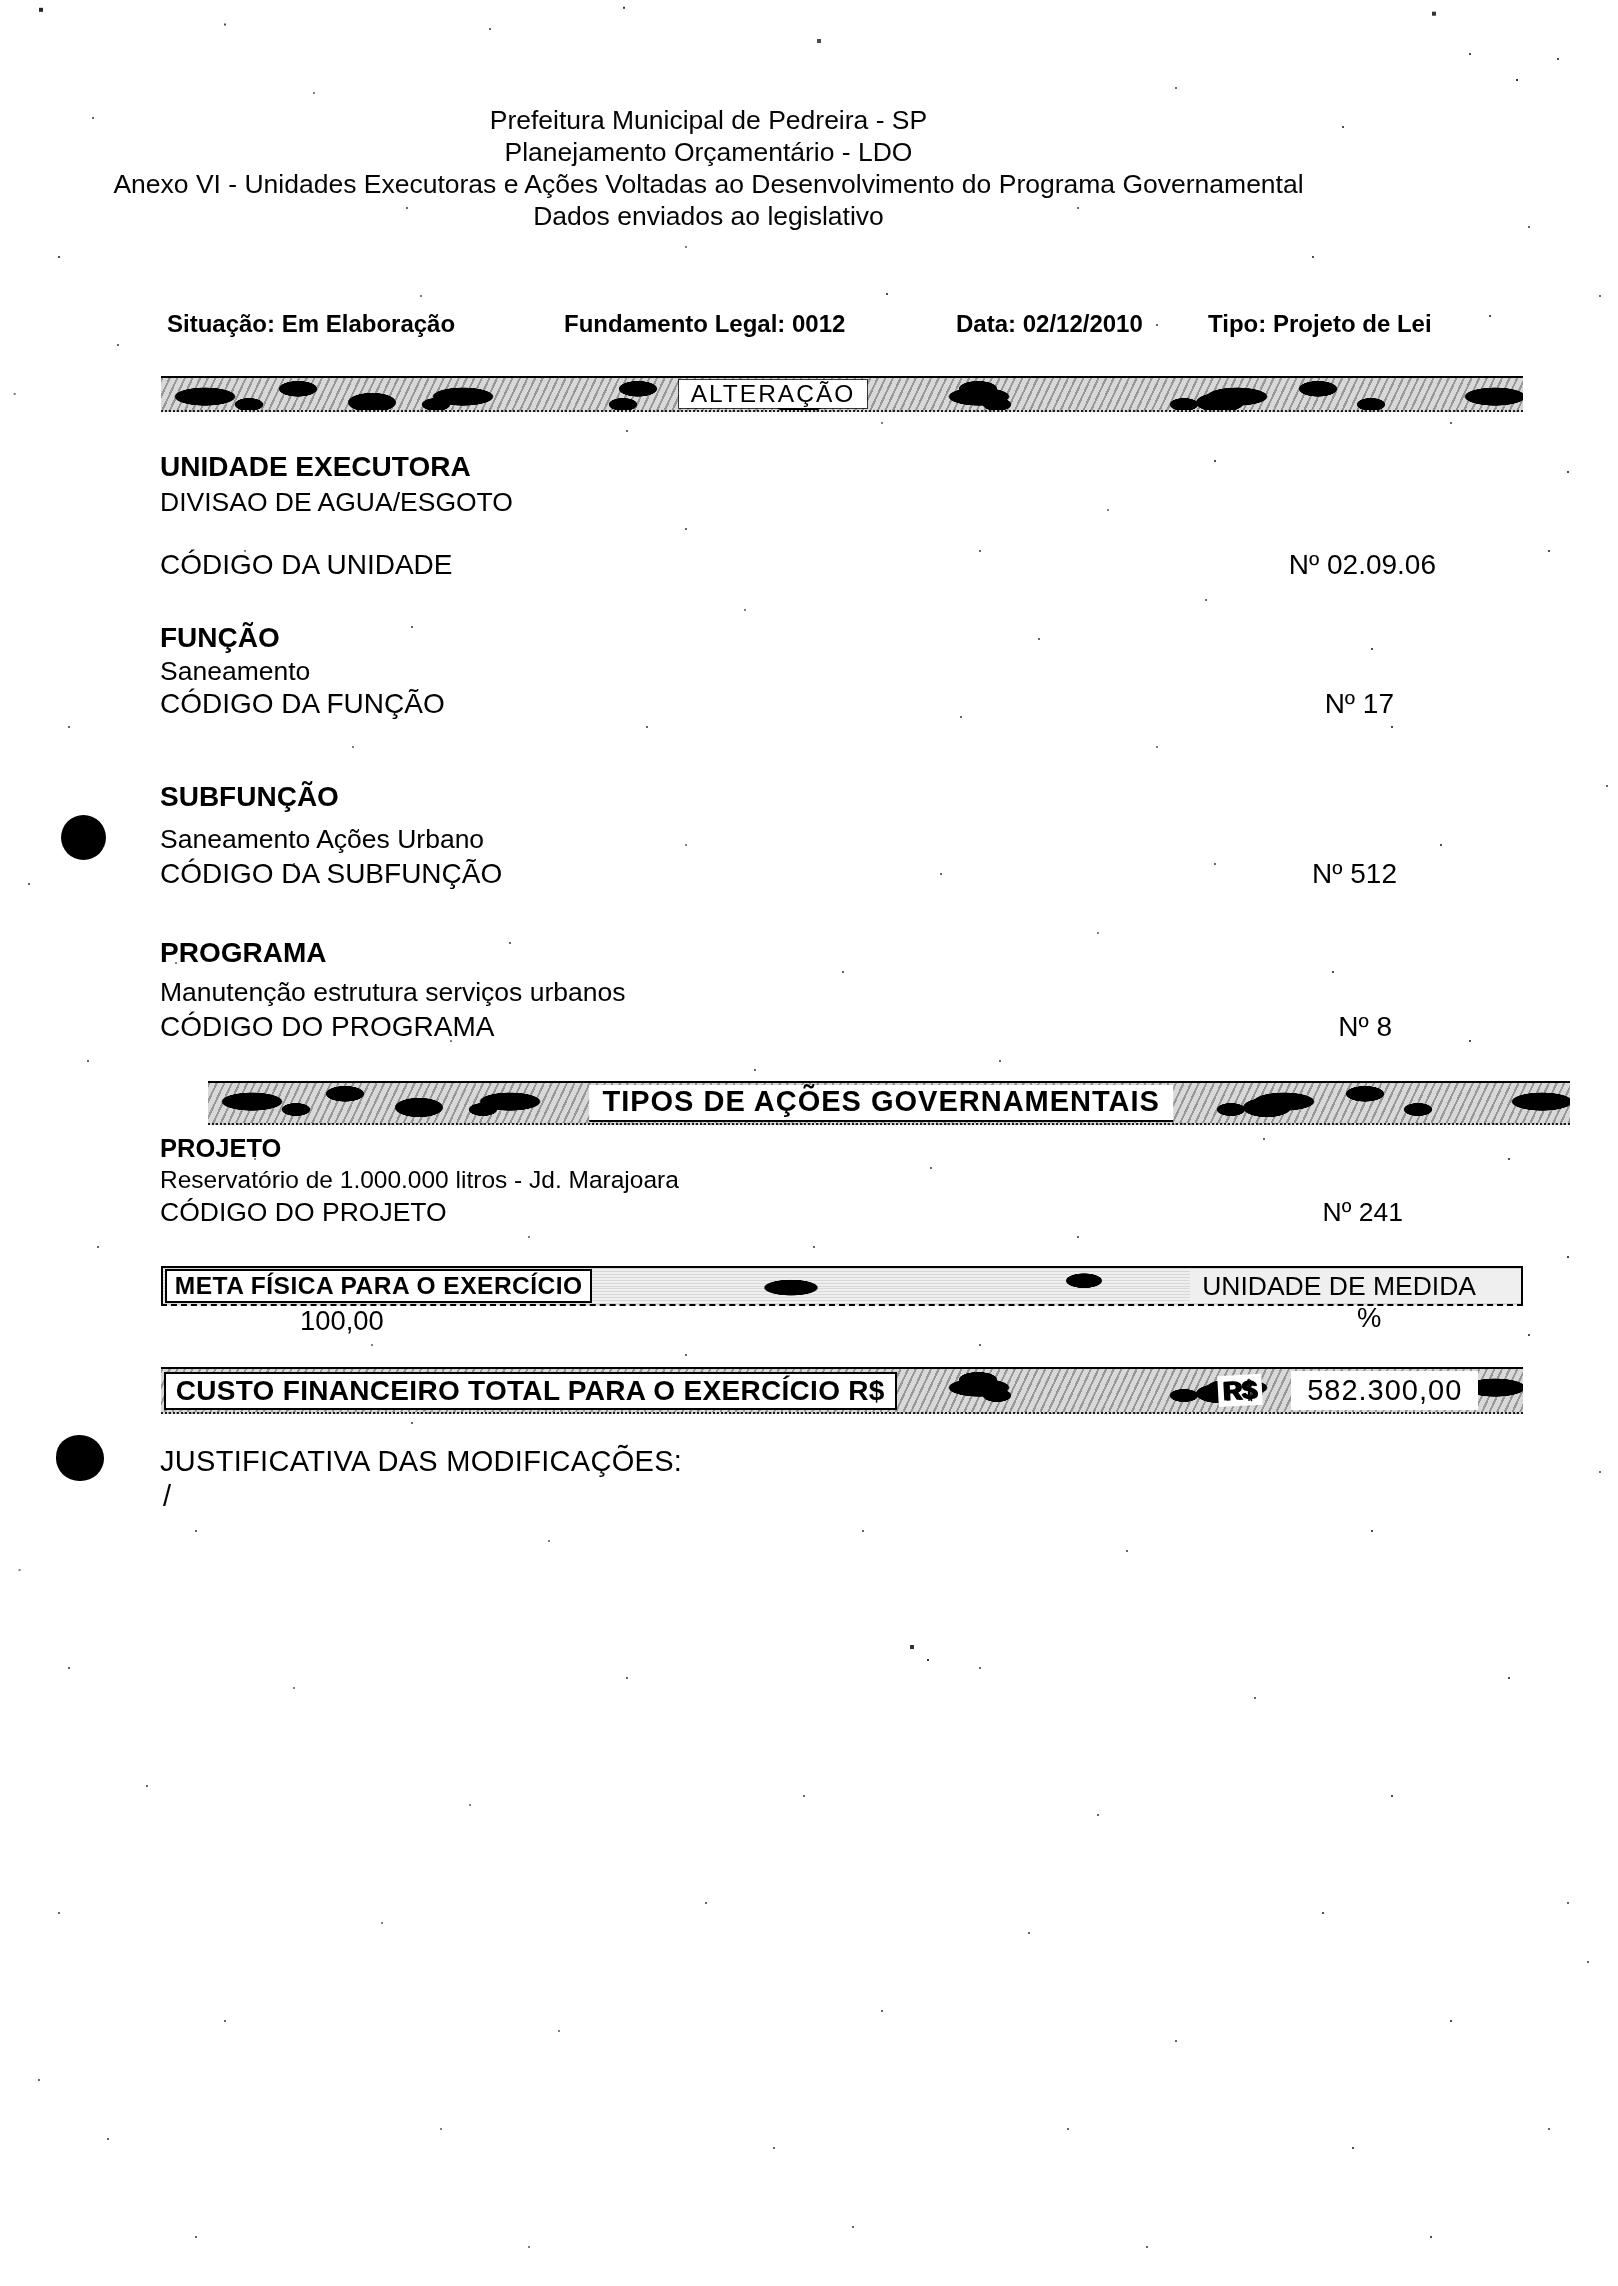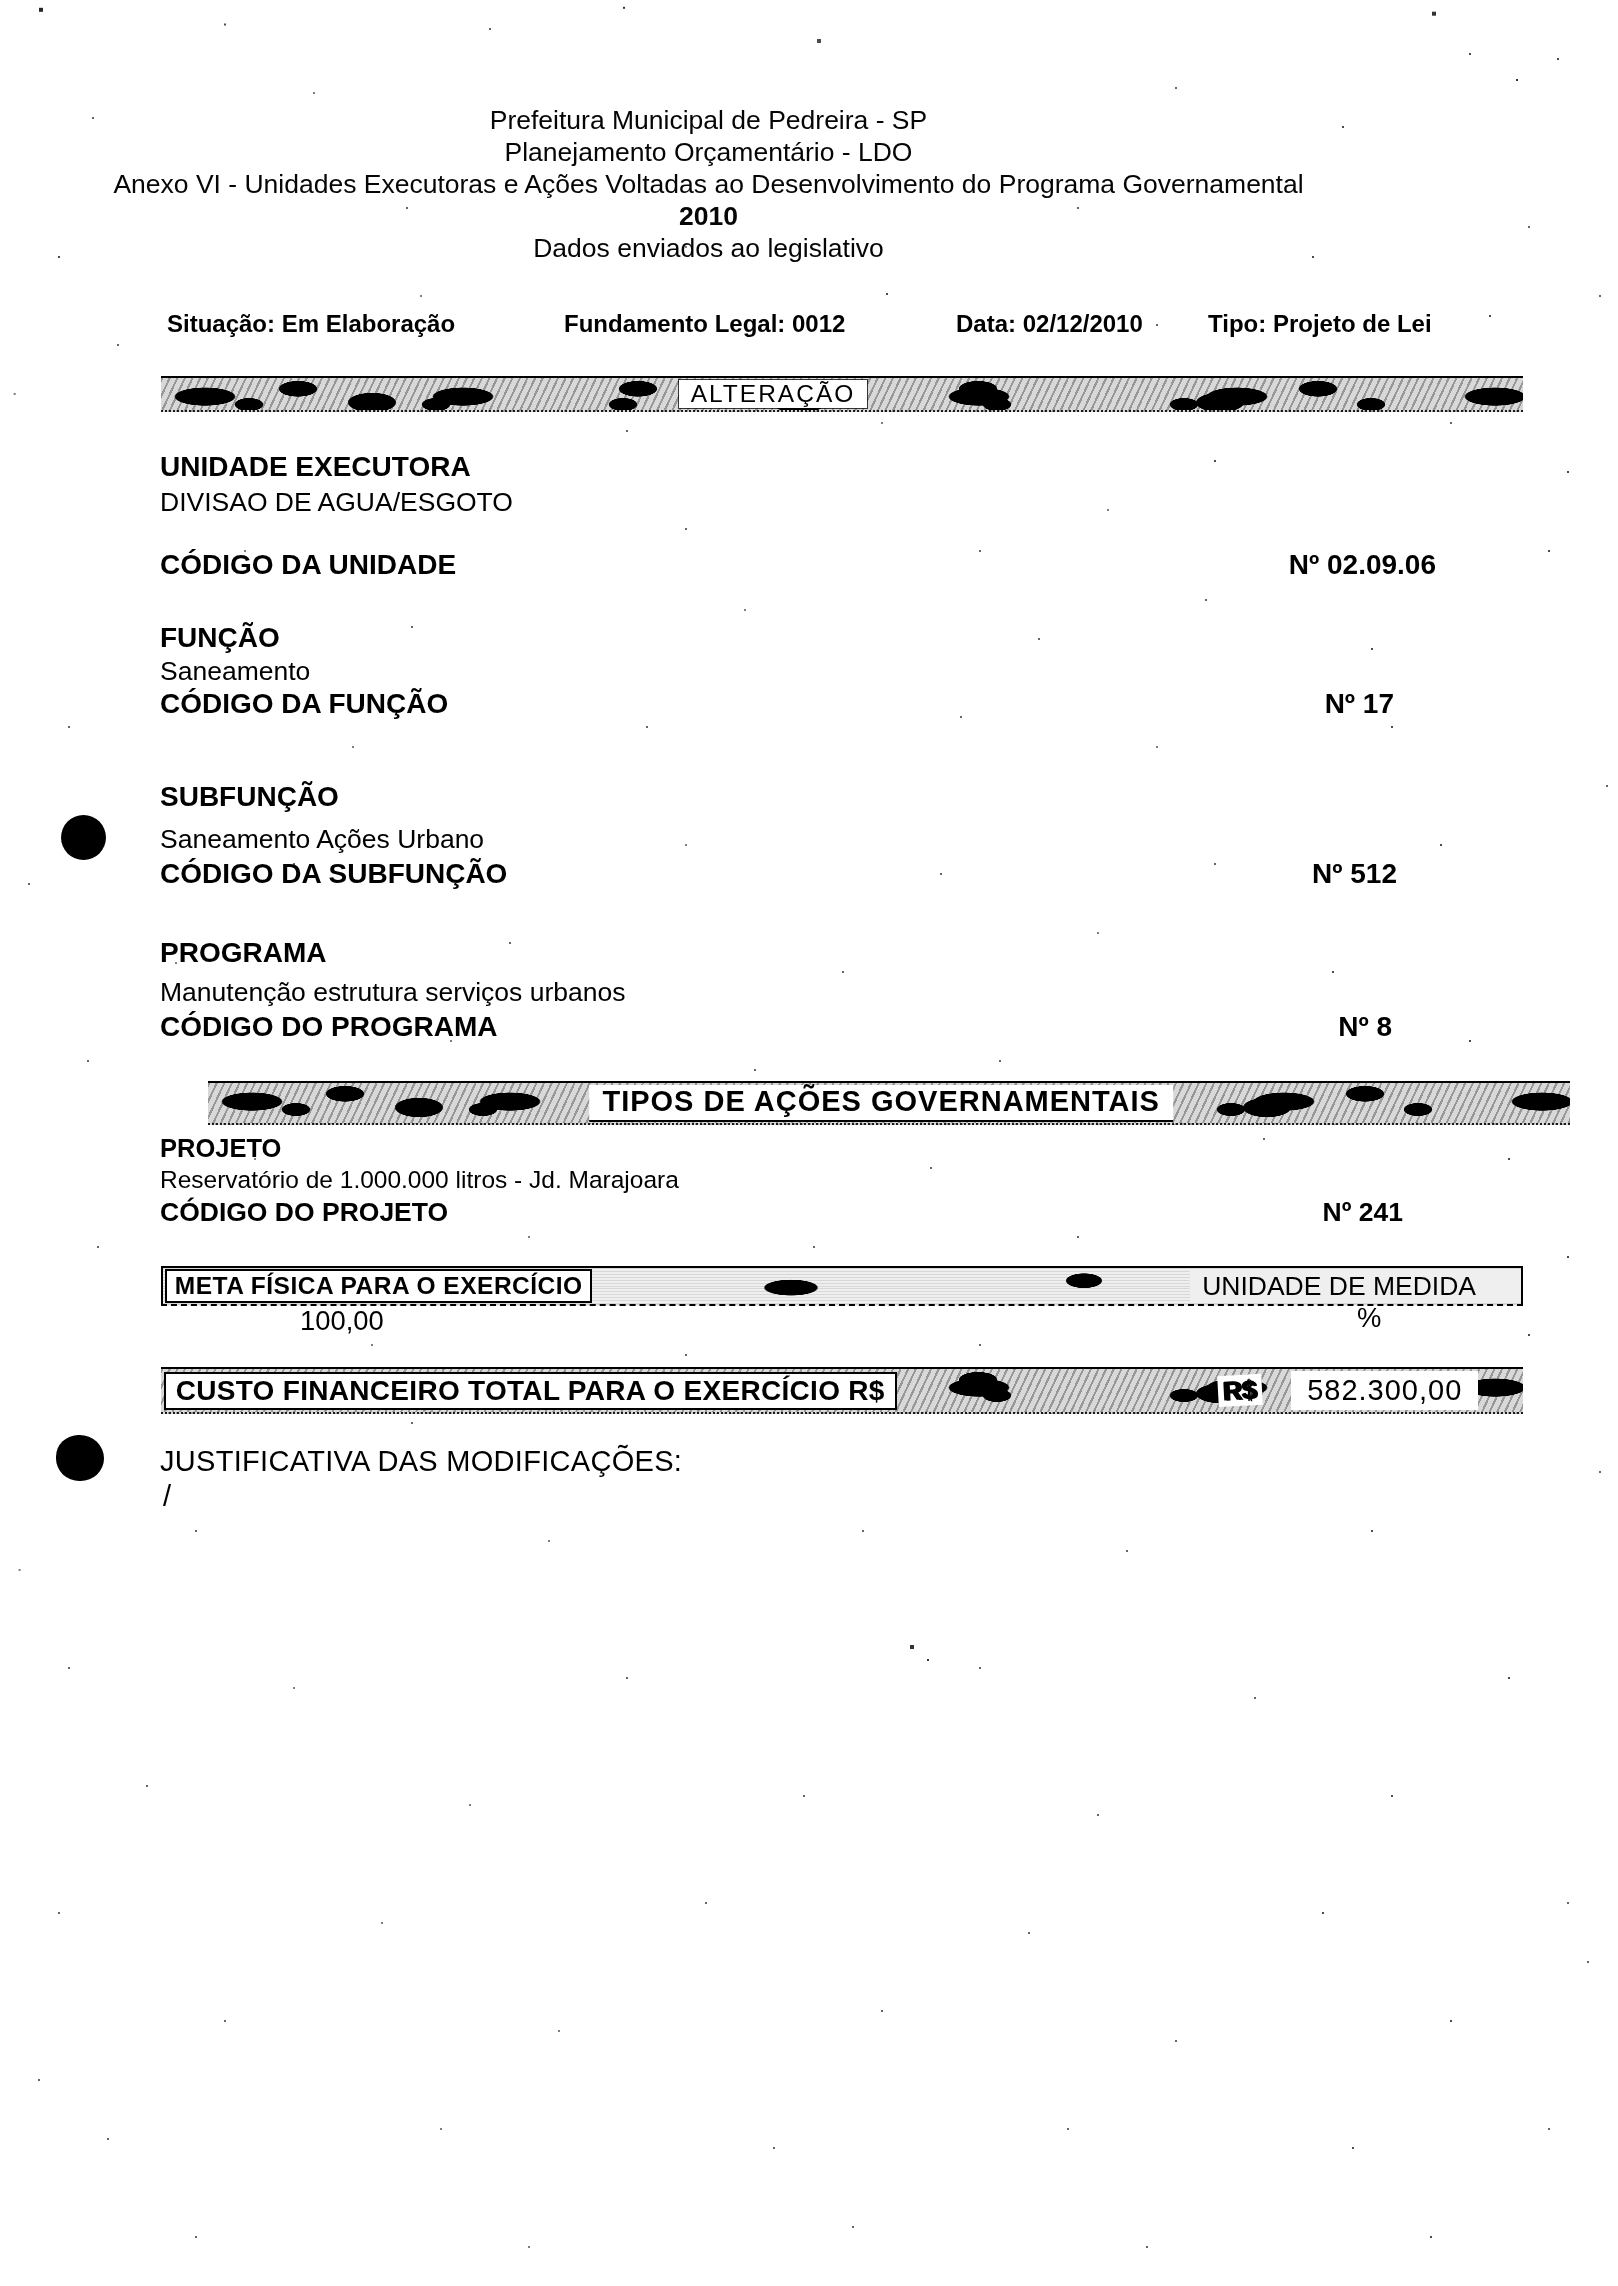--- a/index.html
+++ b/index.html
@@ -66,21 +66,21 @@
                padding:1px 9.8px;letter-spacing:0.3px;white-space:nowrap;}
   .custo-spacer{flex:1;}
   .custo-currency{background:#fff;font-weight:bold;font-size:26.5px;padding:0 4.9px;margin-right:13.7px;
                   transform:rotate(-3deg);text-shadow:1.5px 1px 0 #000,-1px 0.5px 0 #000;}
   .custo-value{background:#fff;font-size:29px;padding:2.9px 15.7px;margin-right:45px;letter-spacing:1px;white-space:nowrap;}
 
   
   .sec-title{position:absolute;left:160px;font-weight:bold;font-size:28px;white-space:nowrap;}
   .sec-value{position:absolute;left:160px;font-size:26.5px;white-space:nowrap;}
   .code-row{position:absolute;left:160px;display:flex;justify-content:space-between;
-            font-weight:bold;font-size:28px;white-space:nowrap;}
+            font-weight:normal;font-size:28px;white-space:nowrap;}
   .sm-title{font-size:25.5px;}
   .sm-value{font-size:24.5px;}
   .sm-code{font-size:26.5px;}
 
   
   #just-label{position:absolute;left:160px;top:1445px;font-size:29px;letter-spacing:0.3px;}
   #just-value{position:absolute;left:163px;top:1480px;font-size:29px;}
 
   
   .hole{position:absolute;background:#000;border-radius:50%;}
@@ -137,21 +137,20 @@
 <body>
 
 <div class="specks"></div>
 <div class="hole" id="hole1"></div>
 <div class="hole" id="hole2"></div>
 
 <div class="header">
   <div>Prefeitura Municipal de Pedreira - SP</div>
   <div>Planejamento Orçamentário - LDO</div>
   <div>Anexo VI - Unidades Executoras e Ações Voltadas ao Desenvolvimento do Programa Governamental</div>
-  <div class="bold">2010</div>
   <div>Dados enviados ao legislativo</div>
 </div>
 
 <div class="status-item" id="st-situacao">Situação: Em Elaboração</div>
 <div class="status-item" id="st-fundamento">Fundamento Legal: 0012</div>
 <div class="status-item" id="st-data">Data: 02/12/2010</div>
 <div class="status-item" id="st-tipo">Tipo: Projeto de Lei</div>
 
 <div class="band noise-heavy" id="band-alteracao">
   <div class="band-center">

